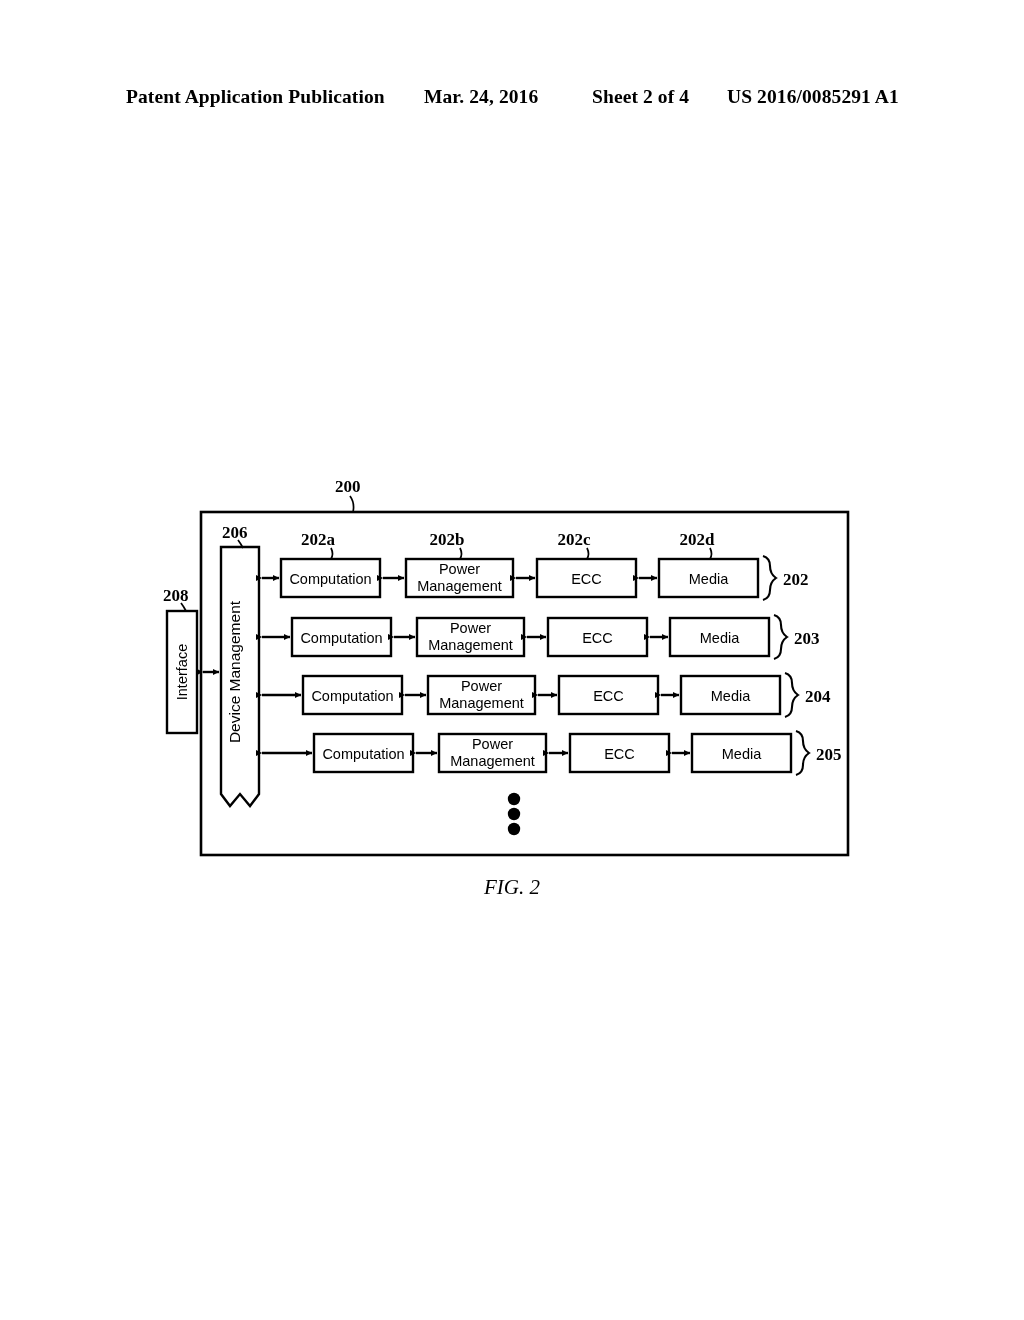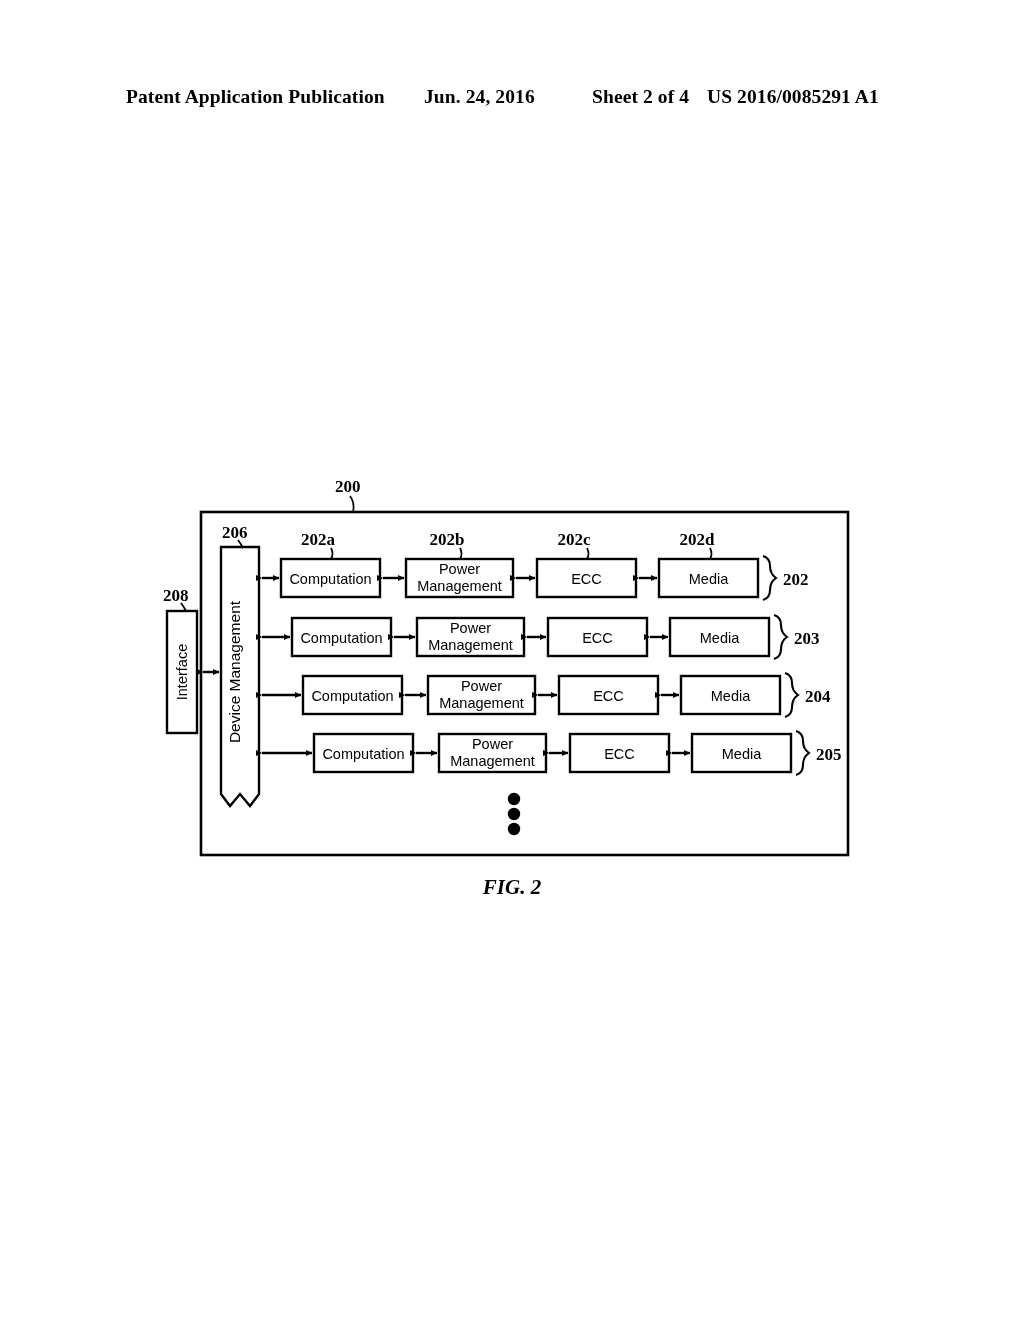--- a/index.html
+++ b/index.html
@@ -29,53 +29,53 @@
     letter-spacing: 0.1px;
     white-space: nowrap;
   }
   #patent-header .hd {
     position: absolute;
     top: 0;
   }
   #hd-pub   { left: 126px; }
   #hd-date  { left: 424px; }
   #hd-sheet { left: 592px; }
-  #hd-num   { left: 707px; text-align: center; }
+  #hd-num   { left: 727px; text-align: center; }
 
   
   #fig-caption {
     position: absolute;
     left: 0;
     top: 875px;
     width: 1024px;
     text-align: center;
     font-family: "Liberation Serif", serif;
     font-style: italic;
-    font-weight: bold;
+    font-weight: normal;
     font-size: 21px;
   }
 
   
   #diagram {
     position: absolute;
     left: 0;
     top: 0;
     width: 1024px;
     height: 1320px;
   }
   #diagram svg { display: block; }
 
   
 </style>
 </head>
 <body>
 
 <div id="patent-header">
   <span class="hd" id="hd-pub">Patent Application Publication</span>
-  <span class="hd" id="hd-date">Jun. 24, 2016</span>
+  <span class="hd" id="hd-date">Mar. 24, 2016</span>
   <span class="hd" id="hd-sheet">Sheet 2 of 4</span>
   <span class="hd" id="hd-num">US 2016/0085291 A1</span>
 </div>
 
 <div id="diagram">
 <svg width="1024" height="1320" viewBox="0 0 1024 1320" xmlns="http://www.w3.org/2000/svg">
 
   <defs>
     <marker id="ah" markerWidth="7" markerHeight="7" refX="6.4" refY="3.2" orient="auto" markerUnits="userSpaceOnUse">
       <path d="M0,0 L6.6,3.2 L0,6.4 z" fill="#000"></path>

